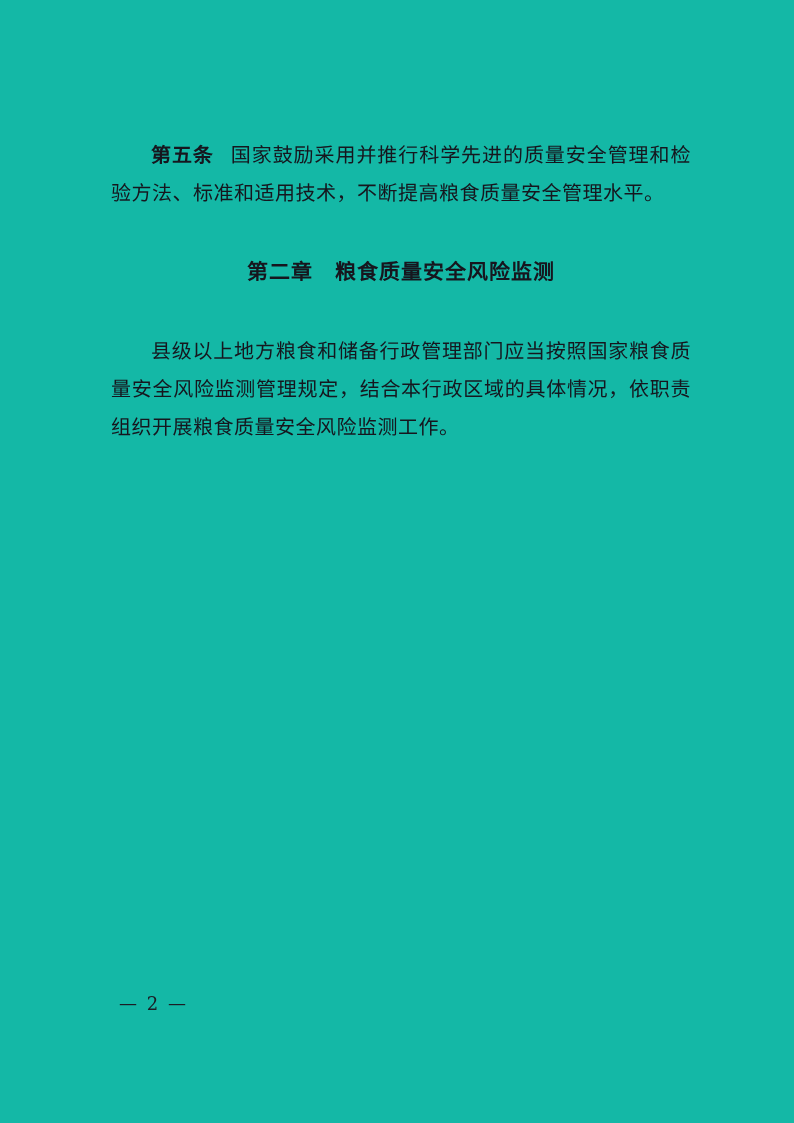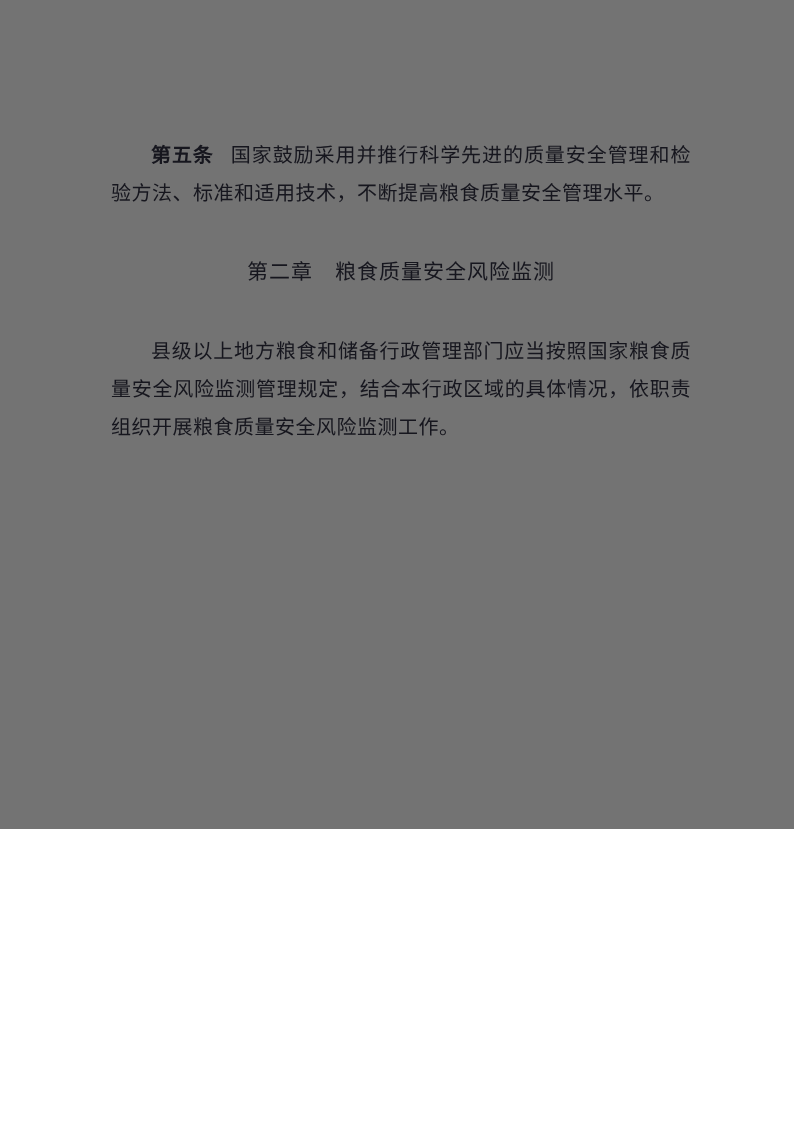--- a/index.html
+++ b/index.html
@@ -3,23 +3,23 @@
 <meta charset="utf-8">
 <style>
   html, body {
     margin: 0;
     padding: 0;
     background: #ffffff;
   }
   .page {
     position: relative;
     width: 794px;
-    height: 829px;
+    height: 1123px;
     margin: 0 auto;
-    background: #737373;
+    background: #14b8a6;
     overflow: hidden;
     font-family: "DejaVu Serif", "Liberation Serif", serif;
     color: #16161e;
   }
   .content {
     position: absolute;
     left: 111px;
     top: 136px;
     width: 580px;
   }
@@ -33,21 +33,21 @@
     letter-spacing: 0.5px;
   }
   .article-lead {
     font-family: "Liberation Sans", "DejaVu Sans", sans-serif;
     font-weight: bold;
     margin-right: 0.85em;
   }
   .chapter-heading {
     margin: 41px 0 41px 0;
     font-family: "Liberation Sans", "DejaVu Sans", sans-serif;
-    font-weight: normal;
+    font-weight: bold;
     font-size: 21px;
     line-height: 38px;
     text-align: center;
     text-indent: 0;
     letter-spacing: 1px;
   }
   .page-footer {
     position: absolute;
     left: 119px;
     top: 992px;

